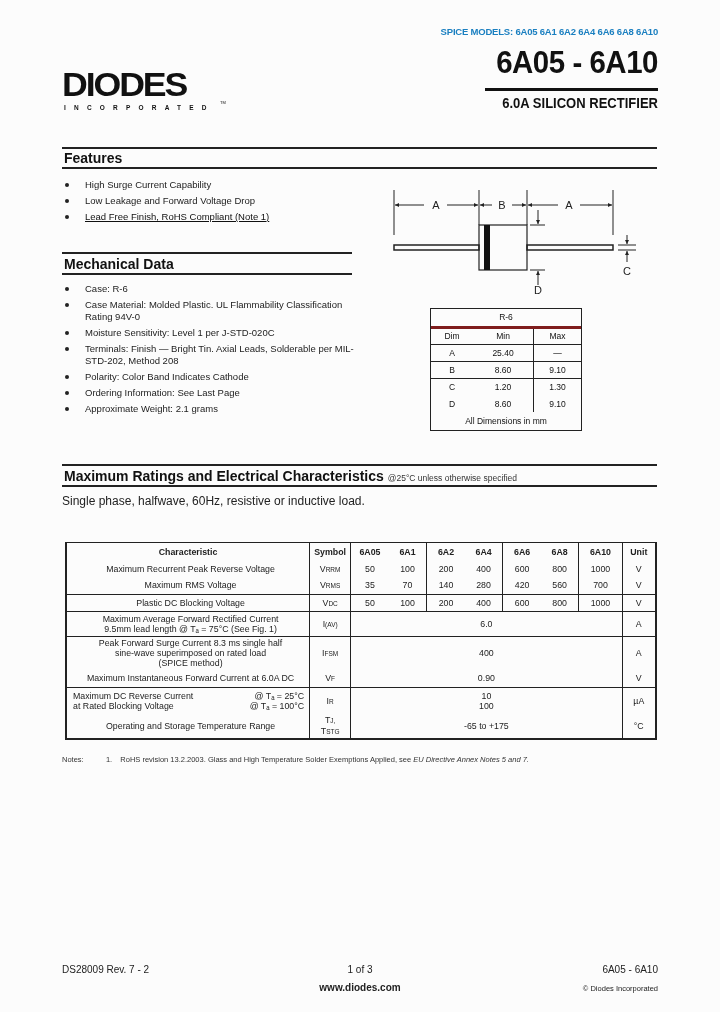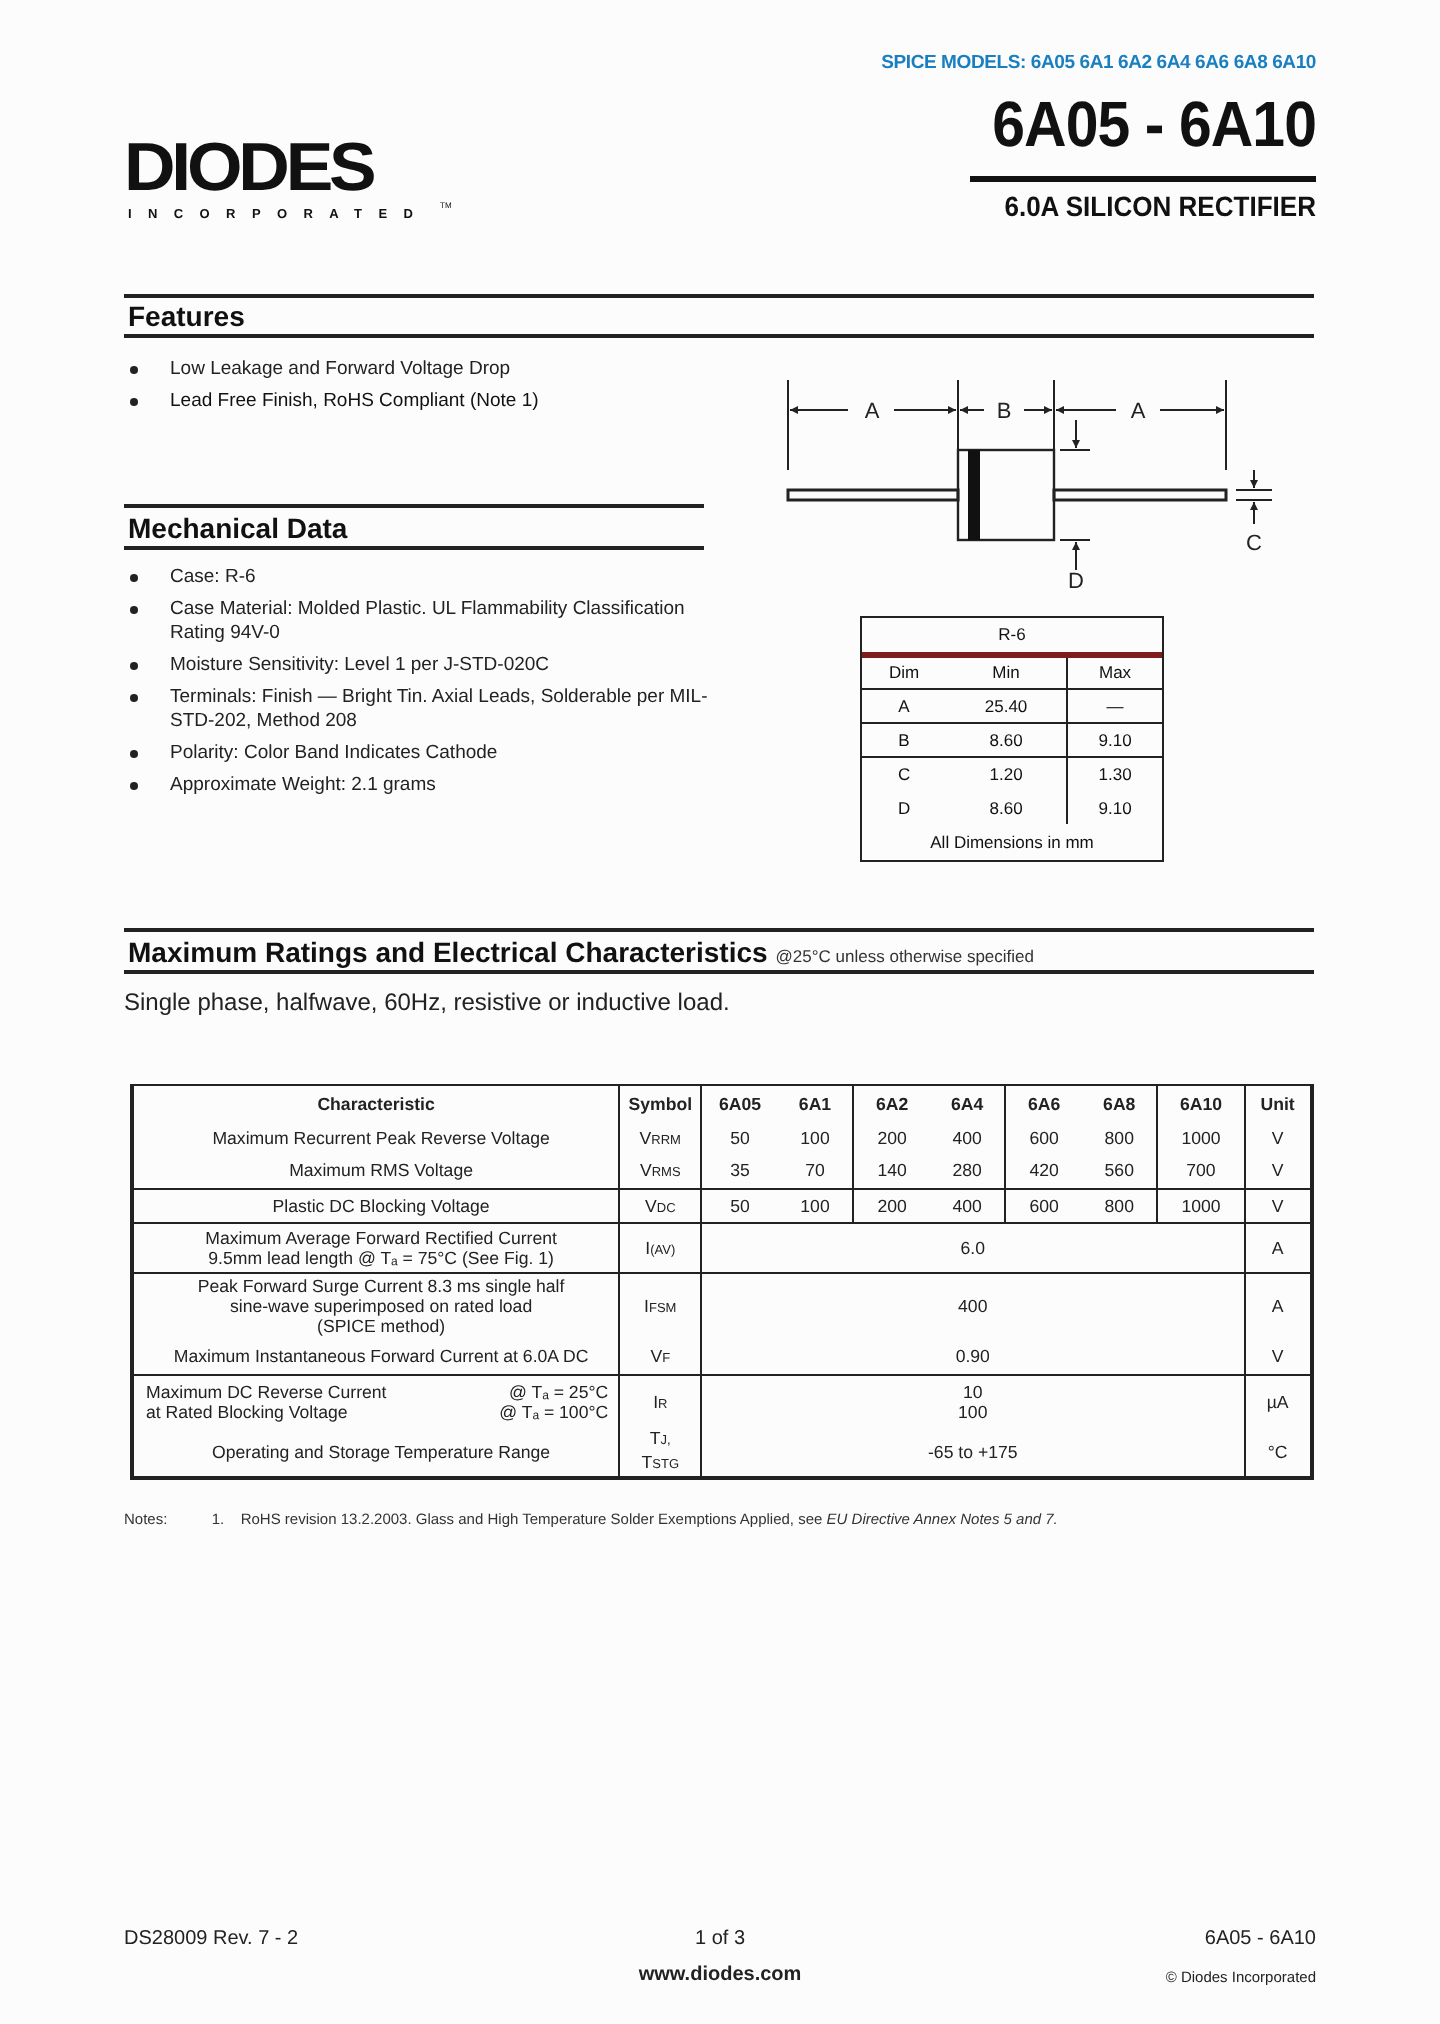--- a/index.html
+++ b/index.html
@@ -64,33 +64,35 @@
 <div class="abs logo">
   <div class="logo-word">DIODES</div>
   <div class="logo-inc">INCORPORATED</div>
   <div class="logo-tm">TM</div>
 </div>
 
 <div class="abs sec-rule" style="left:62px; top:147px; width:595px;"></div>
 <div class="abs sec-title" style="left:64px; top:150px;">Features</div>
 <div class="abs sec-rule" style="left:62px; top:167px; width:595px;"></div>
 <ul class="abs bullets" style="left:62px; top:179px; width:300px;">
+  <li>High Surge Current Capability</li>
   <li>Low Leakage and Forward Voltage Drop</li>
-  <li style="color:#111;">Lead Free Finish, RoHS Compliant (Note 1)</li>
+  <li style="color:#111;text-decoration:underline;">Lead Free Finish, RoHS Compliant (Note 1)</li>
 </ul>
 
 <div class="abs sec-rule" style="left:62px; top:252px; width:290px;"></div>
 <div class="abs sec-title" style="left:64px; top:256px;">Mechanical Data</div>
 <div class="abs sec-rule" style="left:62px; top:273px; width:290px;"></div>
 <ul class="abs bullets" style="left:62px; top:283px; width:295px;">
   <li>Case: R-6</li>
   <li>Case Material:  Molded Plastic.  UL Flammability Classification Rating 94V-0</li>
   <li>Moisture Sensitivity:  Level 1 per J-STD-020C</li>
   <li>Terminals:  Finish — Bright Tin.  Axial Leads, Solderable per MIL-STD-202, Method 208</li>
   <li>Polarity: Color Band Indicates Cathode</li>
+  <li>Ordering Information:  See Last Page</li>
   <li>Approximate Weight:  2.1 grams</li>
 </ul>
 
 <svg class="abs" style="left:380px; top:180px;" width="280" height="120" viewBox="0 0 280 120">
   <g stroke="#222" fill="none" stroke-width="1">
     <line x1="14" y1="10" x2="14" y2="55"></line>
     <line x1="99" y1="10" x2="99" y2="45"></line>
     <line x1="147" y1="10" x2="147" y2="45"></line>
     <line x1="233" y1="10" x2="233" y2="55"></line>
     <line x1="15" y1="25" x2="44" y2="25"></line>

